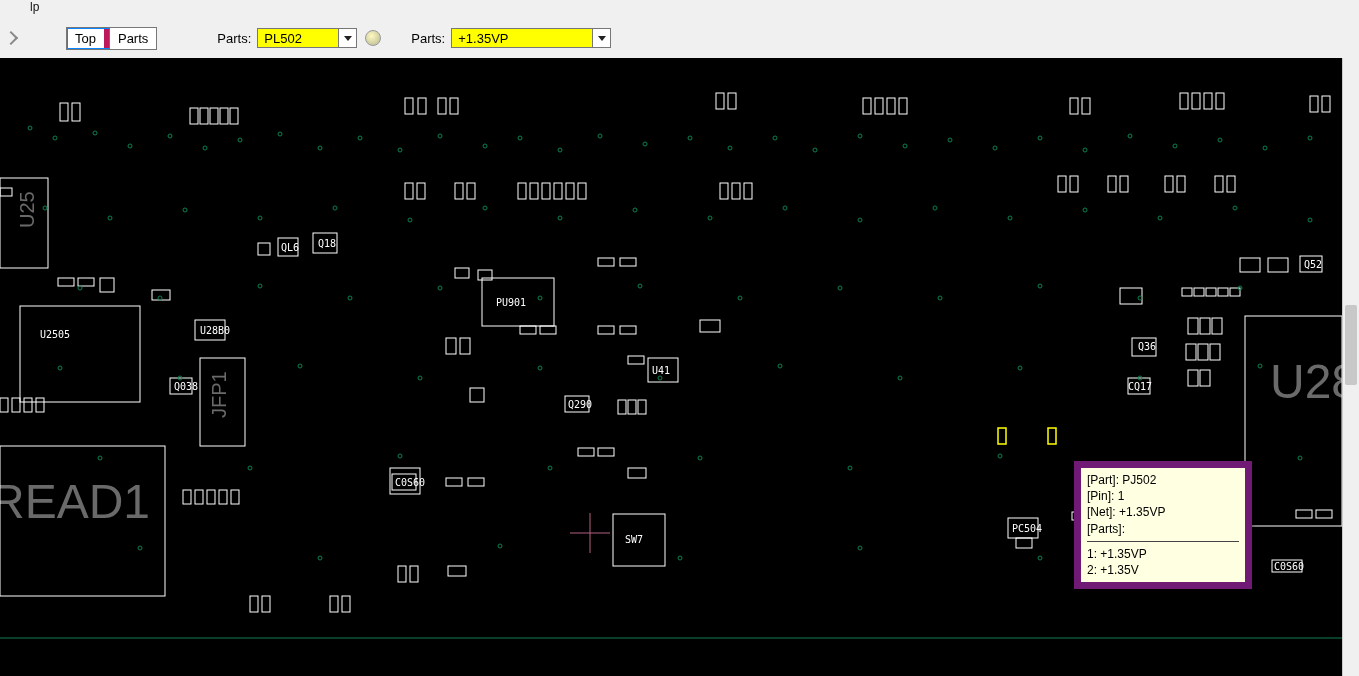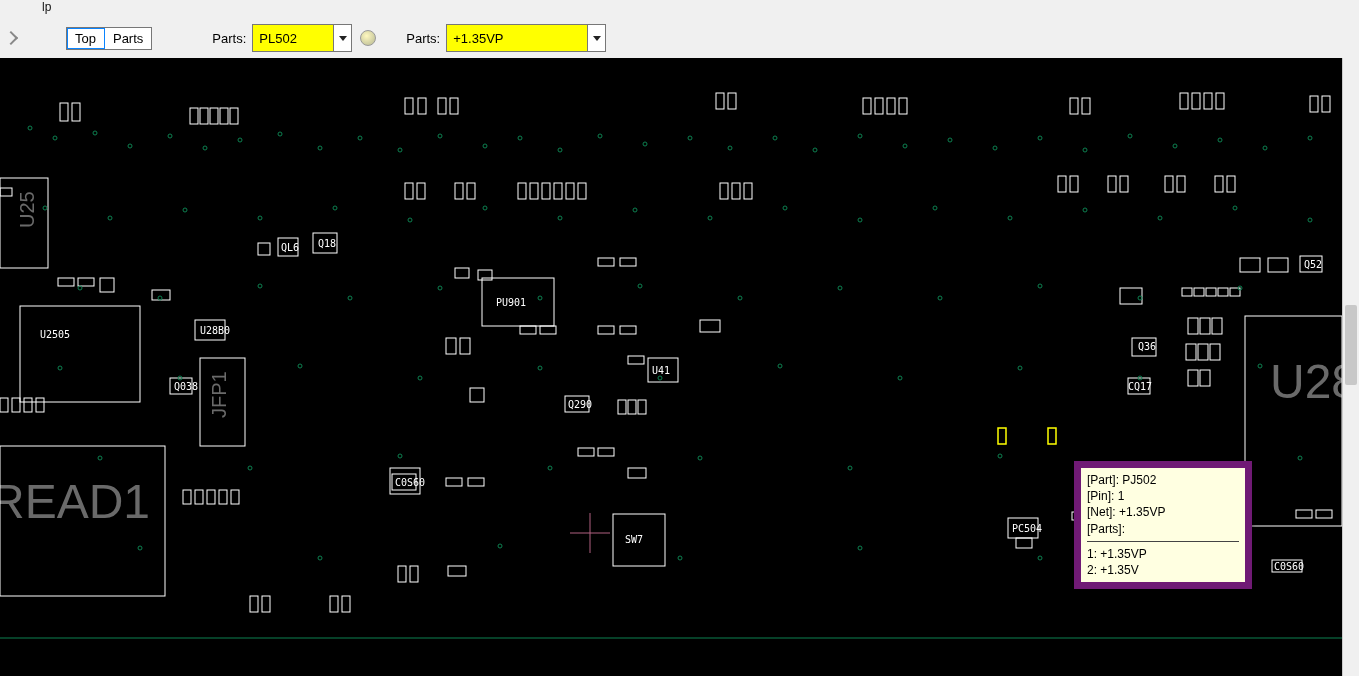--- a/index.html
+++ b/index.html
@@ -1,25 +1,25 @@
 <!DOCTYPE html>
 <html><head>
 <meta charset="utf-8">
 <style>
   * { margin: 0; padding: 0; box-sizing: border-box; }
   html, body { width: 1359px; height: 676px; font-family: "Segoe UI", Arial, sans-serif; font-size: 12px; overflow: hidden; background: #fff; }
   .menubar-frag { position: absolute; left: 0; top: 0; width: 100%; height: 18px; background: #f0f0f0; }
-  .menubar-frag span { position: absolute; left: 42px; top: 0; font-size: 12px; color: #111; }
+  .menubar-frag span { position: absolute; left: 30px; top: 0; font-size: 12px; color: #111; }
   .toolbar { position: absolute; left: 0; top: 18px; width: 100%; height: 40px; background: #f0f0f0; display: flex; align-items: center; }
   .toolbar .arrow { width: 10px; height: 10px; border-top: 2px solid #888; border-right: 2px solid #888; transform: rotate(45deg); margin-left: 6px; }
   .layer-group { display: flex; margin-left: 50px; border: 1px solid #777; }
   .layer-btn { padding: 3px 8px; font-size: 13px; cursor: pointer; background: #ffffff; }
-  .layer-btn.sel { background: #ffffff; outline: 1px solid #0a84ff; outline-offset: -1px; border-right: 1px solid #be185d; }
+  .layer-btn.sel { background: #ffffff; outline: 1px solid #0a84ff; outline-offset: -1px; border-right: 6px solid #be185d; }
   .lbl { margin-left: 60px; margin-right: 6px; font-size: 13px; }
-  .combo { display: flex; align-items: stretch; border: 1px solid #777; height: 28px; }
+  .combo { display: flex; align-items: stretch; border: 1px solid #777; height: 20px; }
   .combo .val { background: #ffff00; min-width: 80px; padding: 2px 6px; font-size: 13px; display: flex; align-items: center; }
   .combo .val.wide { min-width: 140px; }
   .combo .dd { width: 18px; background: #fff; border-left: 1px solid #777; display: flex; align-items: center; justify-content: center; }
   .combo .dd::after { content: ""; border-left: 4px solid transparent; border-right: 4px solid transparent; border-top: 5px solid #222; }
   .bulb { width: 16px; height: 16px; margin-left: 8px; border-radius: 50%; background: radial-gradient(circle at 40% 35%, #fff8c0, #cbcba0 70%); border: 1px solid #999; }
   .canvas-wrap { position: absolute; left: 0; top: 58px; right: 17px; bottom: 0; background: #000; overflow: hidden; }
   .vscroll { position: absolute; right: 0; top: 58px; width: 17px; bottom: 0; background: #f0f0f0; border-left: 1px solid #ccc; }
   .vscroll .thumb { position: absolute; left: 2px; right: 2px; top: 40%; height: 80px; background: #c8c8c8; border-radius: 2px; }
   svg.board { position: absolute; left: 0; top: 0; width: 100%; height: 100%; }
   .comp { fill: none; stroke: #ffffff; stroke-width: 1; }

